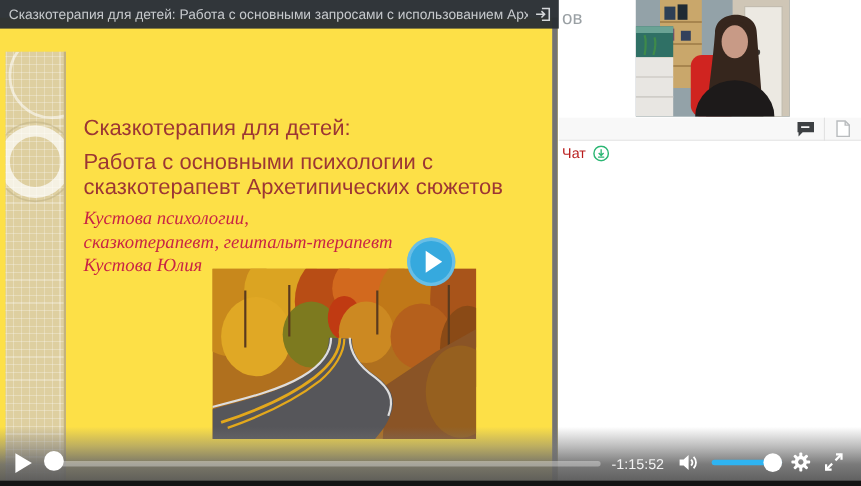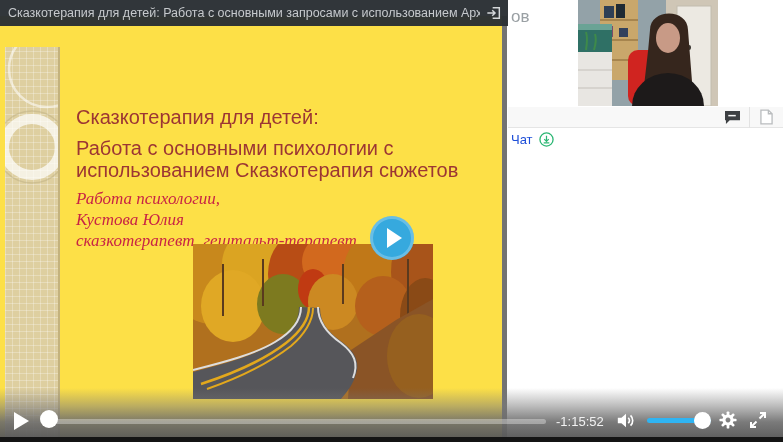--- a/index.html
+++ b/index.html
@@ -27,21 +27,21 @@
 
   
   .right-panel { position:absolute; left:508px; top:0; width:275px; height:442px; background:#fff; }
   .webcam { position:absolute; left:70px; top:0; width:140px; height:106px; background:#9aa7ab; }
   .side-toolbar { position:absolute; left:0; top:107px; width:275px; height:21px; background:#f8f8f8; border-bottom:1px solid #e5e5e5; }
   .tb-btn { position:absolute; background:none; border:none; cursor:pointer; padding:0; line-height:0; }
   .tb-chat { left:216px; top:3px; }
   .tb-sep { position:absolute; left:241px; top:0; width:1px; height:21px; background:#e2e2e2; }
   .tb-doc { left:252px; top:2px; }
   .chat-header { position:absolute; left:3px; top:132px; display:flex; align-items:center; gap:6px; }
-  .chat-header .lbl { font-size:13px; color:#1d4ed8; }
+  .chat-header .lbl { font-size:13px; color:#b91c1c; }
 
   
   .title-bar { position:absolute; left:0; top:0; width:508px; height:26px; background:rgba(42,47,52,.97);
     display:flex; align-items:center; gap:6px; padding:0 6px 0 8px; z-index:30; }
   .title-bar .txt { flex:1; color:#c6c9cc; font-size:12.5px; white-space:nowrap; overflow:hidden; }
   .title-bar .ic { flex:0 0 auto; background:none; border:none; cursor:pointer; line-height:0; padding:0; }
   .title-overflow { position:absolute; left:511px; top:7px; color:#9aa0a4; font-size:17px; z-index:29; }
 
   
   .controls-overlay { position:absolute; left:0; bottom:0; width:783px; height:54px; z-index:40;
@@ -72,27 +72,27 @@
       <svg width="55" height="411" viewBox="0 0 55 411">
         <circle cx="42" cy="22" r="38" fill="none" stroke="rgba(255,255,255,0.55)" stroke-width="2.5"></circle>
         <circle cx="27" cy="100" r="36" fill="none" stroke="rgba(190,175,130,0.5)" stroke-width="1.5"></circle>
         <circle cx="27" cy="100" r="28" fill="none" stroke="rgba(255,255,255,0.7)" stroke-width="10"></circle>
       </svg>
     </div>
 
     <div class="slide-title">
       <div class="t1">Сказкотерапия для детей:</div>
       <div>Работа с основными психологии с</div>
-      <div>использованием Сказкотерапия сюжетов</div>
+      <div>сказкотерапевт Архетипических сюжетов</div>
     </div>
 
     <div class="slide-subtitle">
-      <div>Работа психологии,</div>
+      <div>Кустова психологии,</div>
+      <div>сказкотерапевт, гештальт-терапевт</div>
       <div>Кустова Юлия</div>
-      <div>сказкотерапевт, гештальт-терапевт</div>
     </div>
 
     <div class="slide-photo">
       <svg width="240" height="155" viewBox="0 0 240 155">
         <rect width="240" height="155" fill="#b0701e"></rect>
         <ellipse cx="18" cy="32" rx="42" ry="48" fill="#c8881c"></ellipse>
         <ellipse cx="65" cy="20" rx="36" ry="36" fill="#dba422"></ellipse>
         <ellipse cx="105" cy="30" rx="30" ry="40" fill="#b84d15"></ellipse>
         <ellipse cx="145" cy="18" rx="36" ry="32" fill="#d2691e"></ellipse>
         <ellipse cx="185" cy="30" rx="35" ry="42" fill="#c07818"></ellipse>

